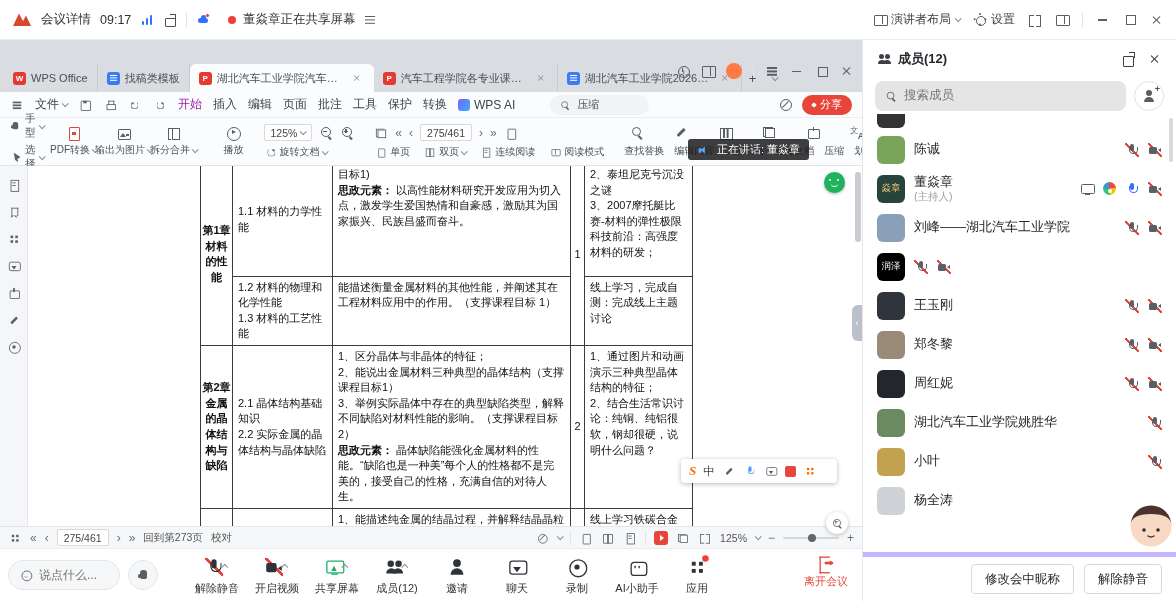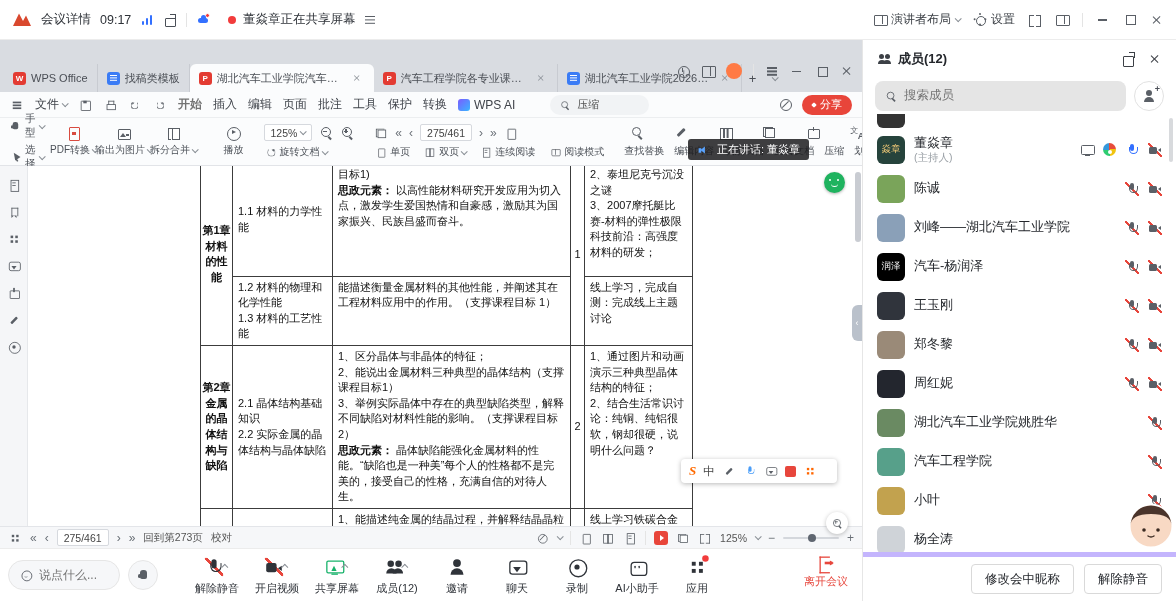--- a/index.html
+++ b/index.html
@@ -130,21 +130,21 @@
   .fav::before { position:absolute; inset:0; display:flex; align-items:center; justify-content:center; font:700 8px "Liberation Sans",sans-serif; }
   .fav-w { background:#e33b32; } .fav-w::before { content:'W'; }
   .fav-doc { background:#3b7cf5; } .fav-doc::before { content:''; left:3px; top:3px; width:7px; height:1.2px; background:#fff; box-shadow:0 2.4px 0 #fff,0 4.8px 0 #fff; display:block; }
   .fav-pdf { background:#e33b32; } .fav-pdf::before { content:'P'; }
   .tabbtn { width:22px; height:28px; display:flex; align-items:center; justify-content:center; color:#4a4e55; font-size:13px; }
   .wctl { position:absolute; right:8px; bottom:13px; display:flex; align-items:center; gap:11px; color:#565b62; }
   .wavatar { width:16px; height:16px; border-radius:50%; background:#ff7a45; }
 
   .menubar { height:26px; background:#fbfcfd; display:flex; align-items:center; gap:11px; padding:0 10px; font-size:12px; color:#3f434a; border-bottom:1px solid #eceef0; }
   .menu-item { cursor:default; }
-  .m-active { color:#737373; font-weight:700; }
+  .m-active { color:#a21caf; font-weight:400; }
   .ai-sq { width:12px; height:12px; border-radius:3px; background:linear-gradient(135deg,#7b5cff,#38b6ff); }
   .m-search { display:flex; align-items:center; gap:5px; height:20px; padding:0 8px; background:#f1f3f5; border-radius:10px; margin-left:24px; }
   .m-search input { border:0; background:transparent; width:64px; font-size:11px; color:#555; outline:none; font-family:inherit; }
   .m-right { margin-left:auto; display:flex; align-items:center; gap:10px; }
   .share-pill { height:20px; padding:0 10px; background:#e8453a; color:#fff; border-radius:10px; font-size:11px; display:flex; align-items:center; gap:4px; }
   .share-pill .dotw { width:4px; height:4px; background:#fff; border-radius:1px; transform:rotate(45deg); }
 
   .ribbon { height:48px; background:#fbfcfd; border-bottom:1px solid #e2e4e8; display:flex; align-items:center; padding:0 8px; gap:10px; }
   .minicol { display:flex; flex-direction:column; gap:3px; }
   .mini { display:flex; align-items:center; gap:3px; font-size:10.5px; color:#4c5158; }
@@ -685,48 +685,47 @@
           <span class="pl">+</span>
         </span>
     </div>
 
     <div class="p-list">
       <div class="sliver">
           <span class="av"></span>
         </div>
 
       <div class="m-row">
+        <span class="av" style="background:#7aa45a"></span>
+        <span class="m-name">陈诚</span>
+        <span class="m-ics">
+            <span class="ic ic-mic slash"></span>
+            <span class="ic ic-cam slash"></span>
+          </span>
+      </div>
+      <div class="m-row">
         <span class="av" style="background:#26433c;color:#ffd27a">焱章</span>
         <span class="m-name"><span>董焱章</span><span class="sub">(主持人)</span></span>
         <span class="m-ics">
           <span class="ic ic-mon"></span>
           <span class="ic ic-pal"></span>
           <span class="ic ic-mic" style="color:#3370ff"></span>
           <span class="ic ic-cam slash"></span>
         </span>
       </div>
       <div class="m-row">
-        <span class="av" style="background:#7aa45a"></span>
-        <span class="m-name">陈诚</span>
-        <span class="m-ics">
-            <span class="ic ic-mic slash"></span>
-            <span class="ic ic-cam slash"></span>
-          </span>
-      </div>
-      <div class="m-row">
         <span class="av" style="background:#8aa0b8"></span>
         <span class="m-name">刘峰——湖北汽车工业学院</span>
         <span class="m-ics">
             <span class="ic ic-mic slash"></span>
             <span class="ic ic-cam slash"></span>
           </span>
       </div>
       <div class="m-row">
         <span class="av" style="background:#000000">润泽</span>
-        <span class="m-name">汽车-杨润泽</span>
         <span class="m-ics">
             <span class="ic ic-mic slash"></span>
             <span class="ic ic-cam slash"></span>
           </span>
       </div>
       <div class="m-row">
         <span class="av" style="background:#30343c"></span>
         <span class="m-name">王玉刚</span>
         <span class="m-ics">
             <span class="ic ic-mic slash"></span>
@@ -745,27 +744,20 @@
         <span class="av" style="background:#23262e"></span>
         <span class="m-name">周红妮</span>
         <span class="m-ics">
             <span class="ic ic-mic slash"></span>
             <span class="ic ic-cam slash"></span>
           </span>
       </div>
       <div class="m-row">
         <span class="av" style="background:#6a8a62"></span>
         <span class="m-name">湖北汽车工业学院姚胜华</span>
-        <span class="m-ics">
-            <span class="ic ic-mic slash"></span>
-          </span>
-      </div>
-      <div class="m-row">
-        <span class="av" style="background:#57a08a"></span>
-        <span class="m-name">汽车工程学院</span>
         <span class="m-ics">
             <span class="ic ic-mic slash"></span>
           </span>
       </div>
       <div class="m-row">
         <span class="av" style="background:#c2a24e"></span>
         <span class="m-name">小叶</span>
         <span class="m-ics">
             <span class="ic ic-mic slash"></span>
           </span>

